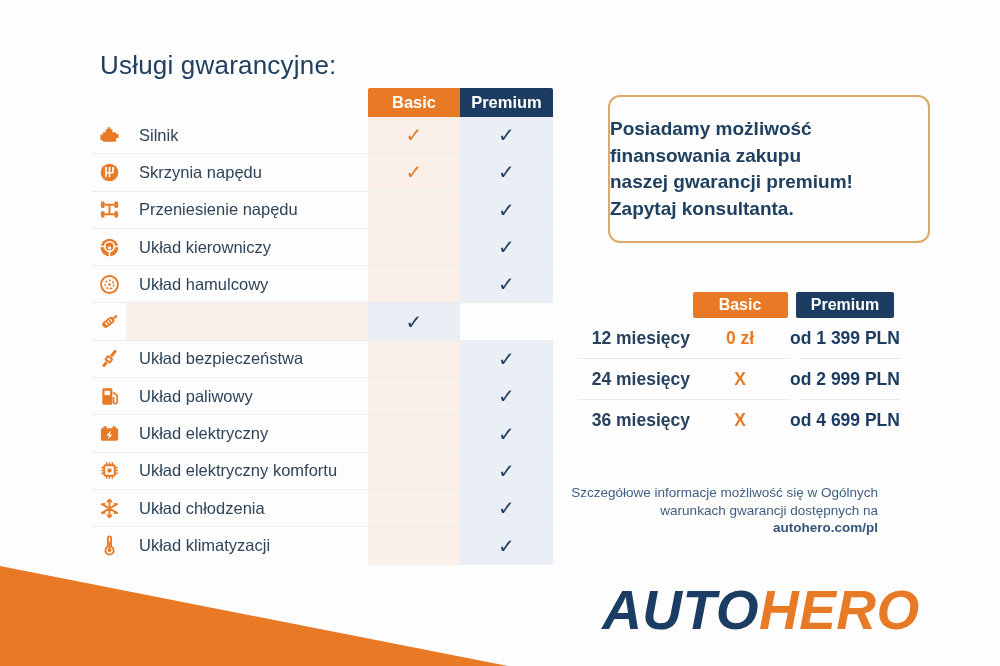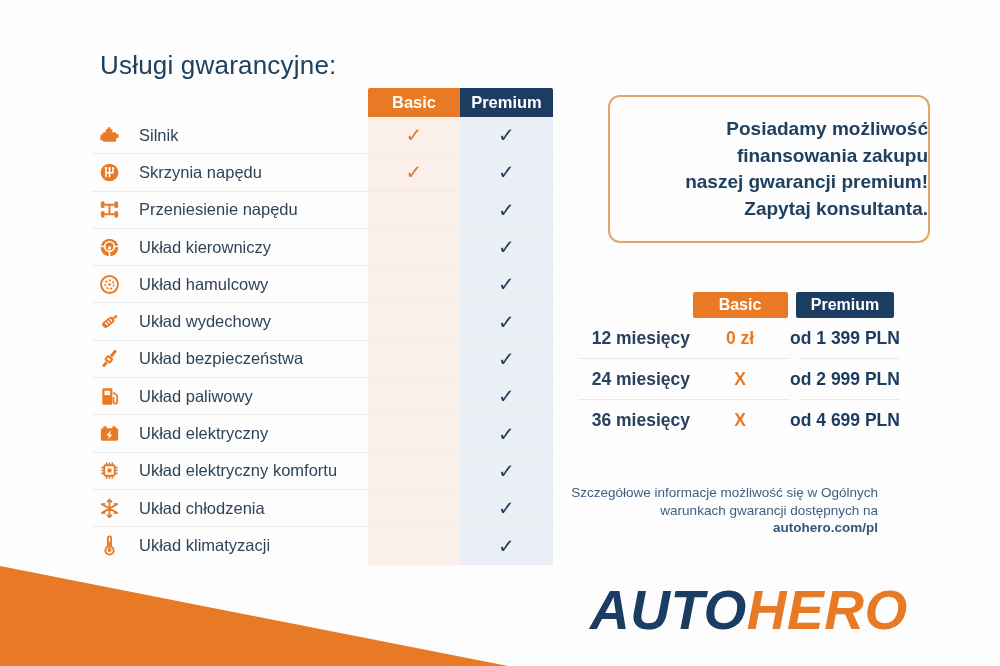--- a/index.html
+++ b/index.html
@@ -26,21 +26,21 @@
   .svc-label{font-size:16.5px;color:var(--label);padding-left:13px;white-space:nowrap;}
   .cell{height:100%;display:flex;align-items:center;justify-content:center;}
   .cell.basic{background:var(--basic-bg);}
   .cell.premium{background:var(--premium-bg);}
   .check{font-family:"DejaVu Sans",sans-serif;font-size:20px;font-weight:700;line-height:1;}
   .check.orange{color:#DD7E2F;}
   .check.navy{color:#1F3E5E;}
 
   
   .promo-box{position:absolute;left:608px;top:95px;width:322px;height:148px;border:2px solid var(--promo-border);
-    border-radius:12px;display:flex;flex-direction:column;align-items:flex-end;justify-content:center;
+    border-radius:12px;display:flex;flex-direction:column;align-items:flex-start;justify-content:center;
     text-align:center;color:var(--text-navy);font-weight:700;font-size:19px;line-height:26.5px;background:#FDFDFD;}
 
   
   .pricing{position:absolute;left:578px;top:292px;width:322px;}
   .pr-grid{display:grid;grid-template-columns:112px 100px 110px;align-items:center;}
   .pr-head-cell{display:flex;align-items:center;justify-content:center;}
   .pr-head-box{height:26px;display:flex;align-items:center;justify-content:center;color:#fff;font-weight:700;font-size:16px;border-radius:2px;}
   .pr-head-box.basic{background:var(--orange);width:95px;}
   .pr-head-box.premium{background:var(--navy);width:98px;}
   .pr-row{height:40px;}
@@ -50,21 +50,21 @@
   .pr-div{display:grid;grid-template-columns:212px 110px;height:1px;}
   .pr-div span{border-top:1px solid #E9E9E9;display:block;}
   .pr-div span:last-child{margin-left:10px;}
 
   
   .disclaimer{position:absolute;left:558px;top:484px;width:320px;text-align:right;
     font-size:13.5px;line-height:17.6px;color:var(--muted);}
   .disclaimer strong{color:#35567A;}
 
   
-  .logo{position:absolute;left:590px;top:578px;width:342px;text-align:left;
+  .logo{position:absolute;left:590px;top:578px;width:342px;text-align:center;
     font-style:italic;font-weight:700;font-size:55px;letter-spacing:.5px;white-space:nowrap;}
   .logo .auto{color:#1B3C63;}
   .logo .hero{color:var(--orange);}
 
   
   .corner-wedge{position:absolute;left:0;bottom:0;display:block;}
 </style>
 </head>
 <body>
 
@@ -178,21 +178,20 @@
             <svg width="23" height="23" viewBox="0 0 24 24">
               <g transform="rotate(-38 12 12)">
                 <rect x="3.5" y="8.5" width="14" height="7" rx="3.5" fill="currentColor"></rect>
                 <rect x="17.5" y="10.7" width="4.5" height="2.6" rx="1.3" fill="currentColor"></rect>
                 <g stroke="#fff" stroke-width="1.3">
                   <path d="M8 10.2v3.6M11 10.2v3.6M14 10.2v3.6"></path>
                 </g>
               </g>
             </svg>
           </span>
-          <span class="svc-label">Układ wydechowy</span>
           <span class="cell basic"></span>
           <span class="cell premium">
             <span class="check navy">✓</span>
           </span>
         </div>
         <div class="svc-grid svc-row">
           <span class="svc-icon">
             <svg width="23" height="23" viewBox="0 0 24 24">
               <g transform="rotate(38 12 12)" fill="currentColor">
                 <rect x="10.4" y="1.2" width="3.2" height="8.2" rx="1"></rect>

